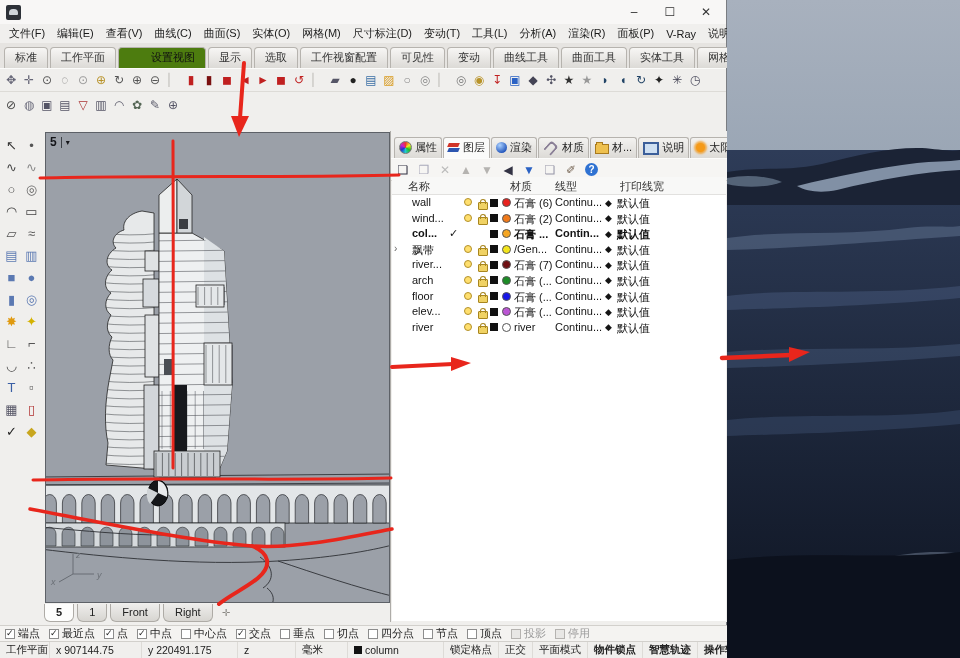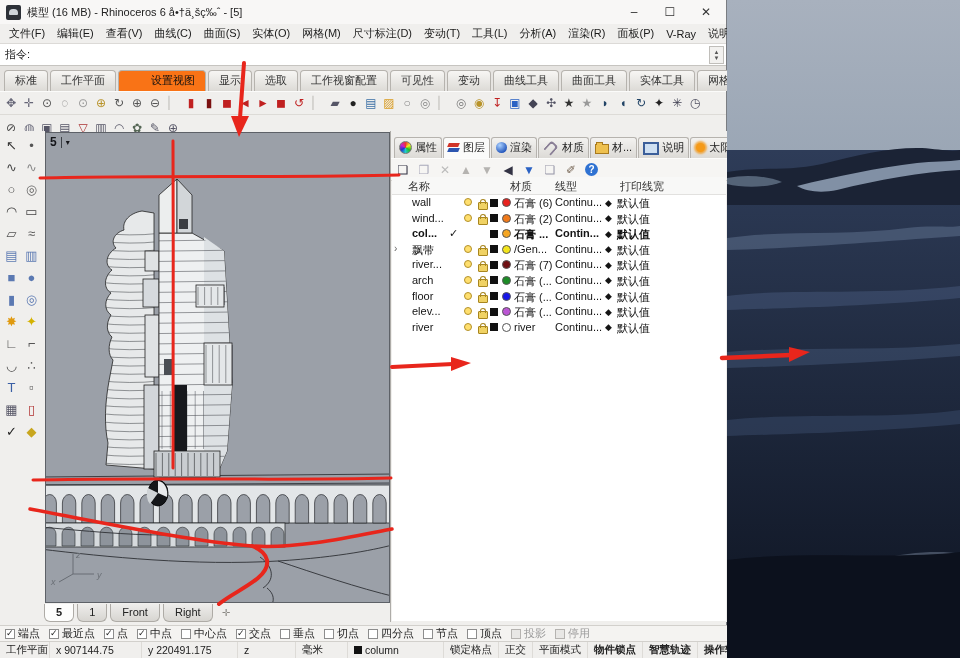--- a/index.html
+++ b/index.html
@@ -12,21 +12,21 @@
   .app-icon::after{content:"";position:absolute;left:3px;top:4px;width:9px;height:6px;background:#cfd4da;border-radius:4px 4px 1px 1px;}
   .title-text{font-size:11px;color:#222;margin-left:6px;white-space:nowrap;overflow:hidden;}
   .win-controls{margin-left:auto;display:flex;}
   .win-btn{width:36px;height:22px;display:flex;align-items:center;justify-content:center;font-size:12px;color:#333;}
   .menubar{display:flex;height:19px;align-items:center;padding:0 3px;font-size:11px;background:#f0efed;}
   .menu-item{padding:1px 6px;white-space:nowrap;}
   .cmdline{position:relative;height:21px;background:#fff;border-top:1px solid #dcdad7;border-bottom:1px solid #c6c4c0;display:flex;align-items:center;font-size:11px;padding:0 5px;}
   .spinner{position:absolute;right:2px;top:2px;width:13px;height:16px;border:1px solid #c0beba;background:#f2f1ef;display:flex;flex-direction:column;align-items:center;justify-content:center;font-size:6px;line-height:6px;color:#555;}
   .tabrow{height:22px;background:#e6e4e1;display:flex;align-items:flex-end;padding:3px 4px 0;gap:2px;}
   .ribbon-tab{font-size:11px;padding:2px 10px 3px;background:linear-gradient(#f7f6f4,#dcdad6);border:1px solid #b6b3ae;border-bottom:none;border-radius:4px 4px 0 0;color:#333;white-space:nowrap;}
-  .ribbon-tab.active{background:#f97316;color:#111;padding-left:32px;}
+  .ribbon-tab.active{background:#4d7c0f;color:#111;padding-left:32px;}
   .tab-overflow{font-size:11px;color:#444;padding:0 3px 2px;}
   .tab-end-icon{font-size:10px;color:#888;padding:0 2px 2px;}
   .toolbar{display:flex;align-items:center;background:#f0efed;padding:0 2px;}
   .tb1{height:22px;border-top:1px solid #fbfbfa;}
   .tb2{height:25px;border-top:1px solid #dddbd7;}
   .tb-icon{width:18px;height:18px;display:flex;align-items:center;justify-content:center;font-size:12px;flex:0 0 auto;}
 
   
   .left-tools{position:absolute;left:0;top:131px;width:45px;height:472px;background:#f0efed;display:flex;flex-wrap:wrap;align-content:flex-start;padding:4px 2px;gap:2px 1px;box-sizing:border-box;}
   .lt-icon{width:19px;height:20px;display:flex;align-items:center;justify-content:center;font-size:13px;}
@@ -113,21 +113,20 @@
 </style>
 </head>
 <body>
 
 <div id="stage">
 
   <div class="rhino">
 
     <div class="titlebar">
       <span class="app-icon"></span>
-      <span class="title-text">模型 (16 MB) - Rhinoceros 6 å•†ä¸šç‰ˆ - [5]</span>
       <span class="win-controls">
         <span class="win-btn">–</span>
         <span class="win-btn">☐</span>
         <span class="win-btn">✕</span>
       </span>
     </div>
 
     <div class="menubar">
 
     <span class="menu-item">文件(F)</span>
@@ -140,27 +139,20 @@
         <span class="menu-item">尺寸标注(D)</span>
         <span class="menu-item">变动(T)</span>
         <span class="menu-item">工具(L)</span>
         <span class="menu-item">分析(A)</span>
         <span class="menu-item">渲染(R)</span>
         <span class="menu-item">面板(P)</span>
         <span class="menu-item">V-Ray</span>
         <span class="menu-item">说明(H)</span>
       </div>
 
-    <div class="cmdline">
-      <span>指令:</span>
-      <span class="spinner">
-        <span>▲</span>
-        <span>▼</span>
-      </span>
-    </div>
 
     <div class="tabrow">
       <span style="display:flex;align-items:flex-end;gap:2px;">
 
       <span class="ribbon-tab">标准</span>
           <span class="ribbon-tab">工作平面</span>
           <span class="ribbon-tab active">设置视图</span>
           <span class="ribbon-tab">显示</span>
           <span class="ribbon-tab">选取</span>
           <span class="ribbon-tab">工作视窗配置</span>

